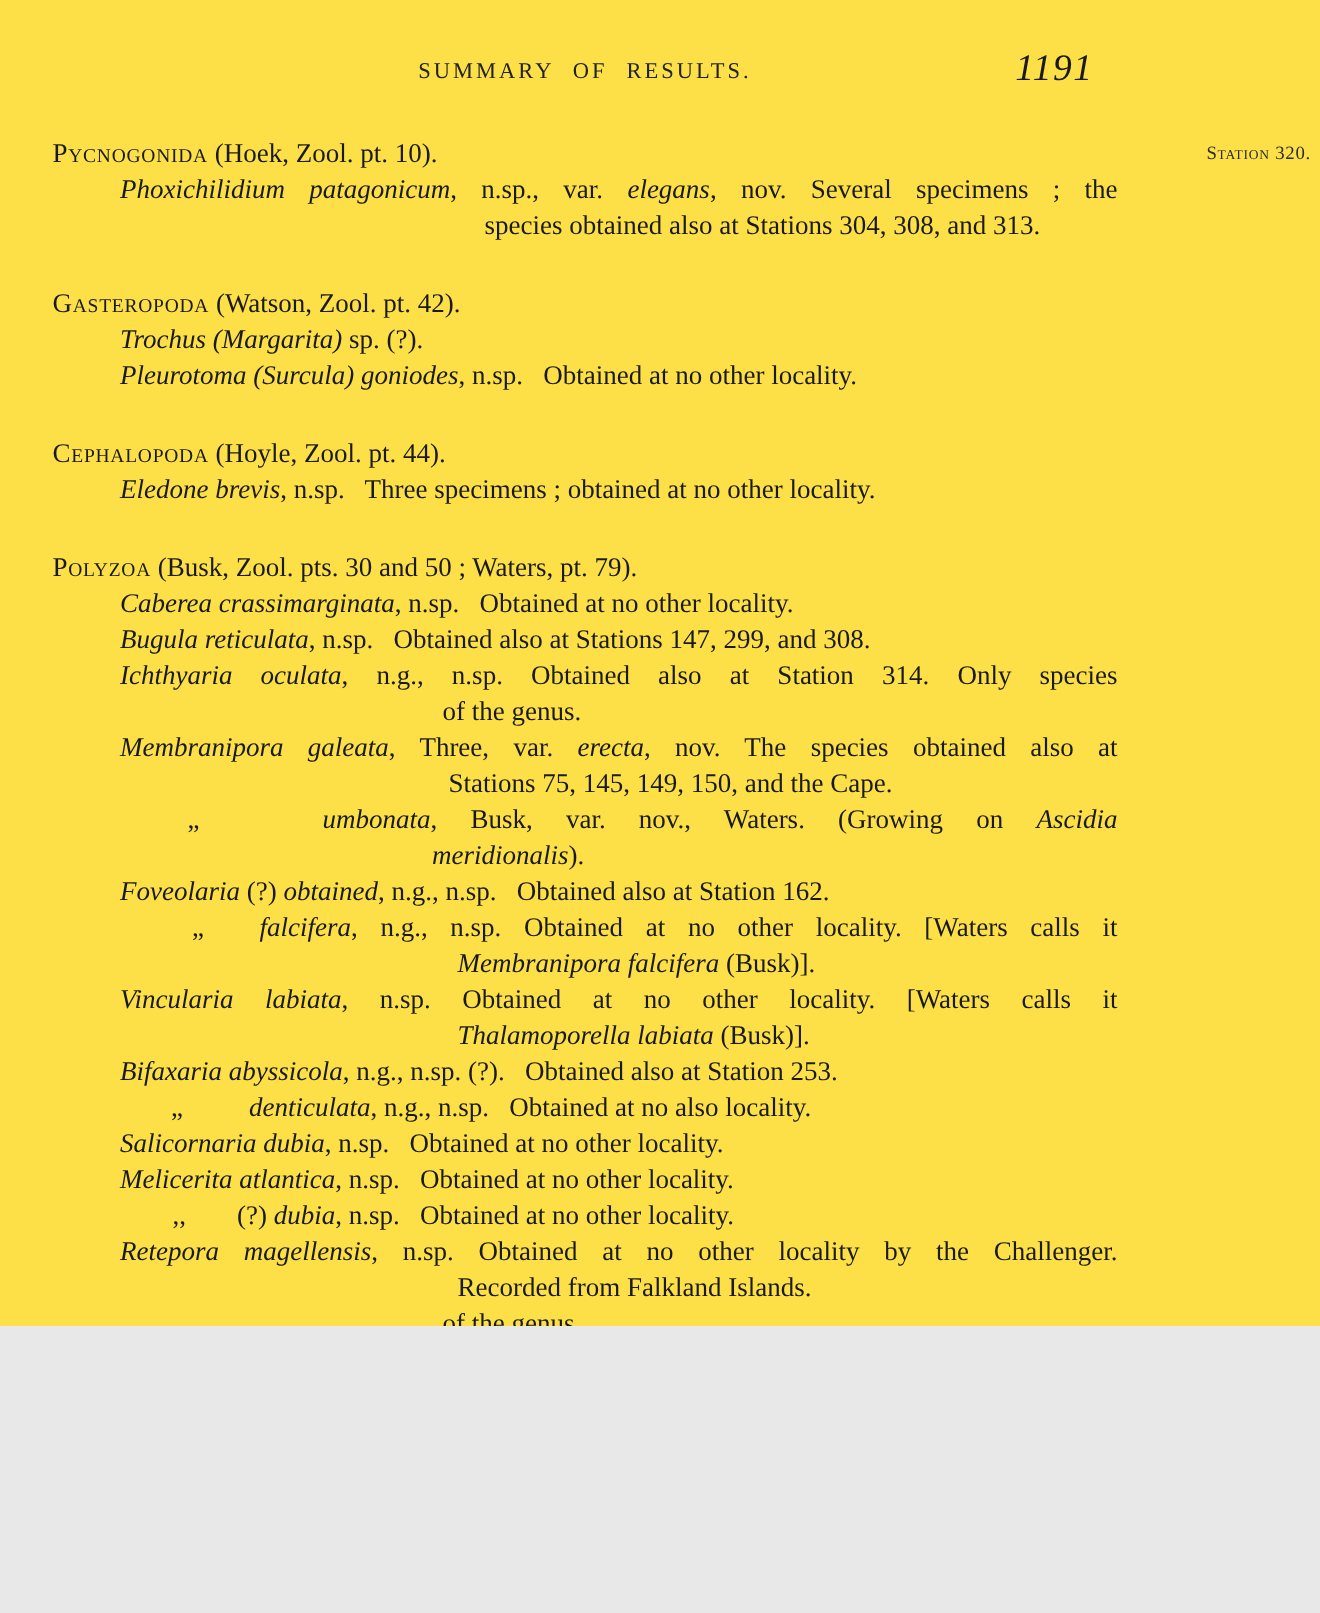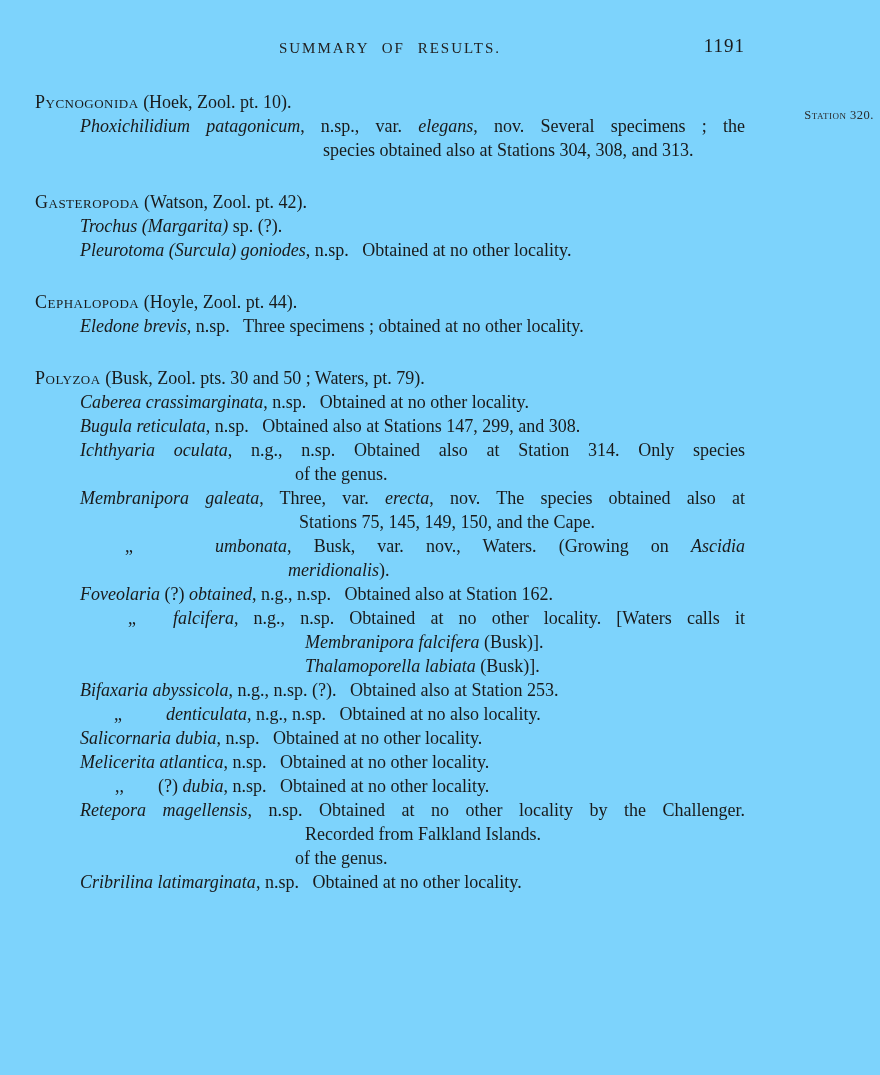--- a/index.html
+++ b/index.html
@@ -1,21 +1,21 @@
 <!DOCTYPE html>
 <html><head>
 <meta charset="utf-8">
 <style>
   html, body { margin: 0; padding: 0; background: #e8e8e8; }
   .page {
     position: relative;
     width: 880px;
-    height: 1075px;
+    height: 884px;
     margin: 0 auto;
-    background: #7dd3fc;
+    background: #fde047;
     color: #1a1a1a;
     font-family: "Liberation Serif", "DejaVu Serif", serif;
     font-size: 18px;
     line-height: 24px;
     overflow: hidden;
     box-sizing: border-box;
     padding: 36px 135px 0 35px; 
   }
   .header {
     position: relative;
@@ -24,29 +24,30 @@
   }
   .running-head {
     text-align: center;
     font-size: 15px;
     letter-spacing: 2px;
     word-spacing: 7px;
     color: #222;
   }
   .page-number {
     position: absolute;
-    right: 0;
+    right: 16px;
     top: -2px;
-    font-size: 19px;
+    font-size: 25px;
     letter-spacing: 1px;
     color: #1a1a1a;
+    font-style: italic;
   }
   .margin-note {
     position: absolute;
-    top: 103px;
+    top: 90px;
     right: 6px;
     font-size: 12.5px;
     font-variant: small-caps;
     letter-spacing: 0.5px;
     color: #2a2a2a;
   }
   .section { margin-top: 28px; }
   .section:first-of-type { margin-top: 32px; }
   .section-heading { margin-left: 0; }
   .sc { font-variant: small-caps; letter-spacing: 0.5px; }
@@ -115,20 +116,21 @@
           <div class="line" style="margin-left: 253px;"><span class="seg it">meridionalis</span><span class="seg">).</span></div>
         </div>
         <div class="entry">
           <div class="line" style="margin-left: 45px;"><span class="seg it">Foveolaria</span><span class="seg"> (?) </span><span class="seg it">obtained</span><span class="seg">, n.g., n.sp.   Obtained also at Station 162.</span></div>
         </div>
         <div class="entry">
           <div class="line just" style="margin-left: 93px;"><span class="seg ditto" style="width: 45px;">„</span><span class="seg it">falcifera</span><span class="seg">, n.g., n.sp. Obtained at no other locality. [Waters calls it</span></div>
           <div class="line" style="margin-left: 270px;"><span class="seg it">Membranipora falcifera</span><span class="seg"> (Busk)].</span></div>
         </div>
         <div class="entry">
+          <div class="line just" style="margin-left: 45px;"><span class="seg it">Vincularia labiata</span><span class="seg">, n.sp. Obtained at no other locality. [Waters calls it</span></div>
           <div class="line" style="margin-left: 270px;"><span class="seg it">Thalamoporella labiata</span><span class="seg"> (Busk)].</span></div>
         </div>
         <div class="entry">
           <div class="line" style="margin-left: 45px;"><span class="seg it">Bifaxaria abyssicola</span><span class="seg">, n.g., n.sp. (?).   Obtained also at Station 253.</span></div>
         </div>
         <div class="entry">
           <div class="line" style="margin-left: 79px;"><span class="seg ditto" style="width: 52px;">„</span><span class="seg it">denticulata</span><span class="seg">, n.g., n.sp.   Obtained at no also locality.</span></div>
         </div>
         <div class="entry">
           <div class="line" style="margin-left: 45px;"><span class="seg it">Salicornaria dubia</span><span class="seg">, n.sp.   Obtained at no other locality.</span></div>

